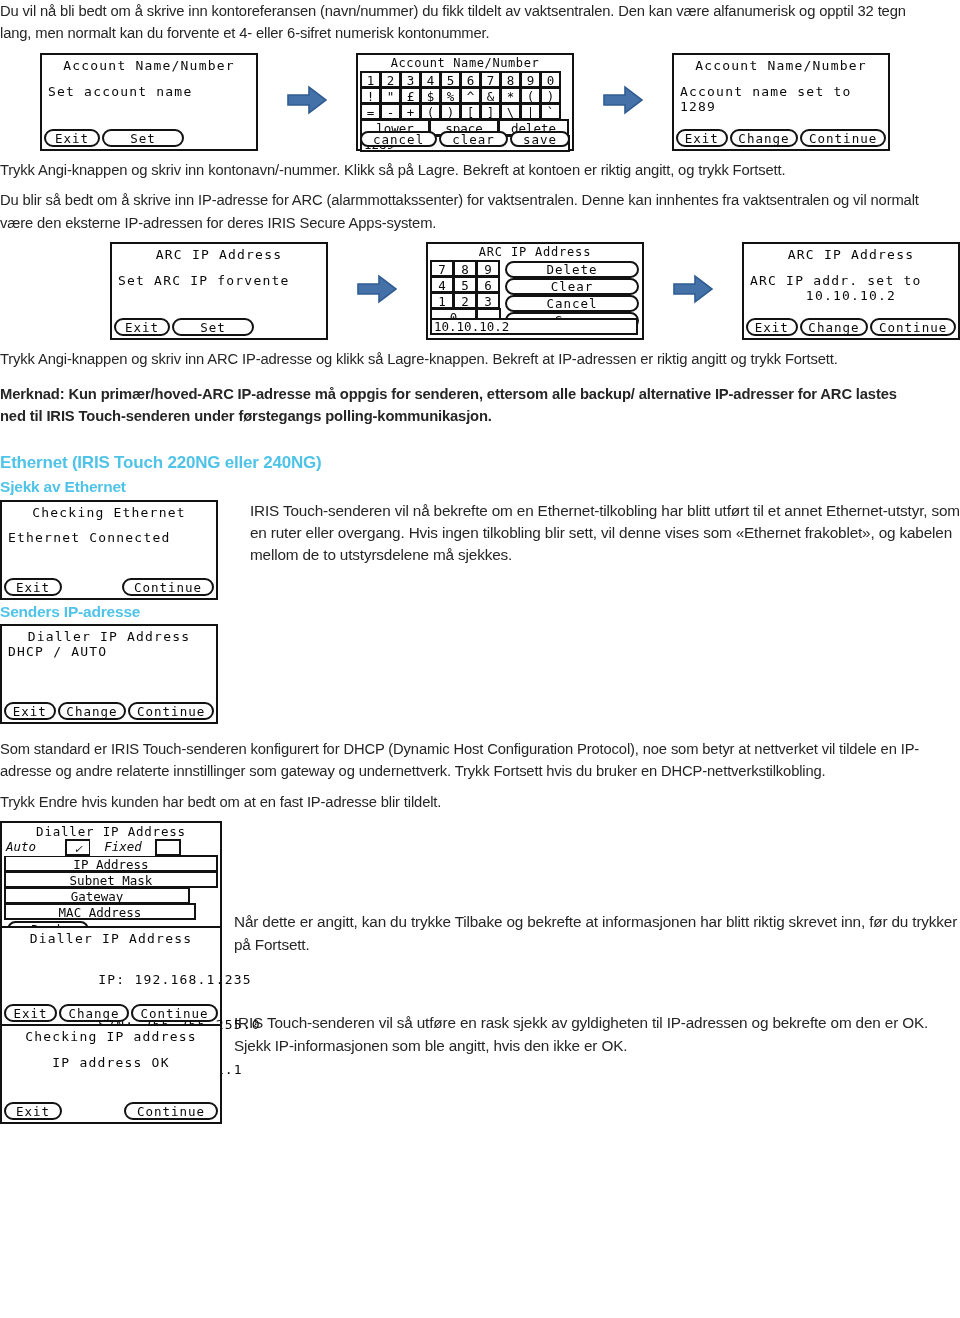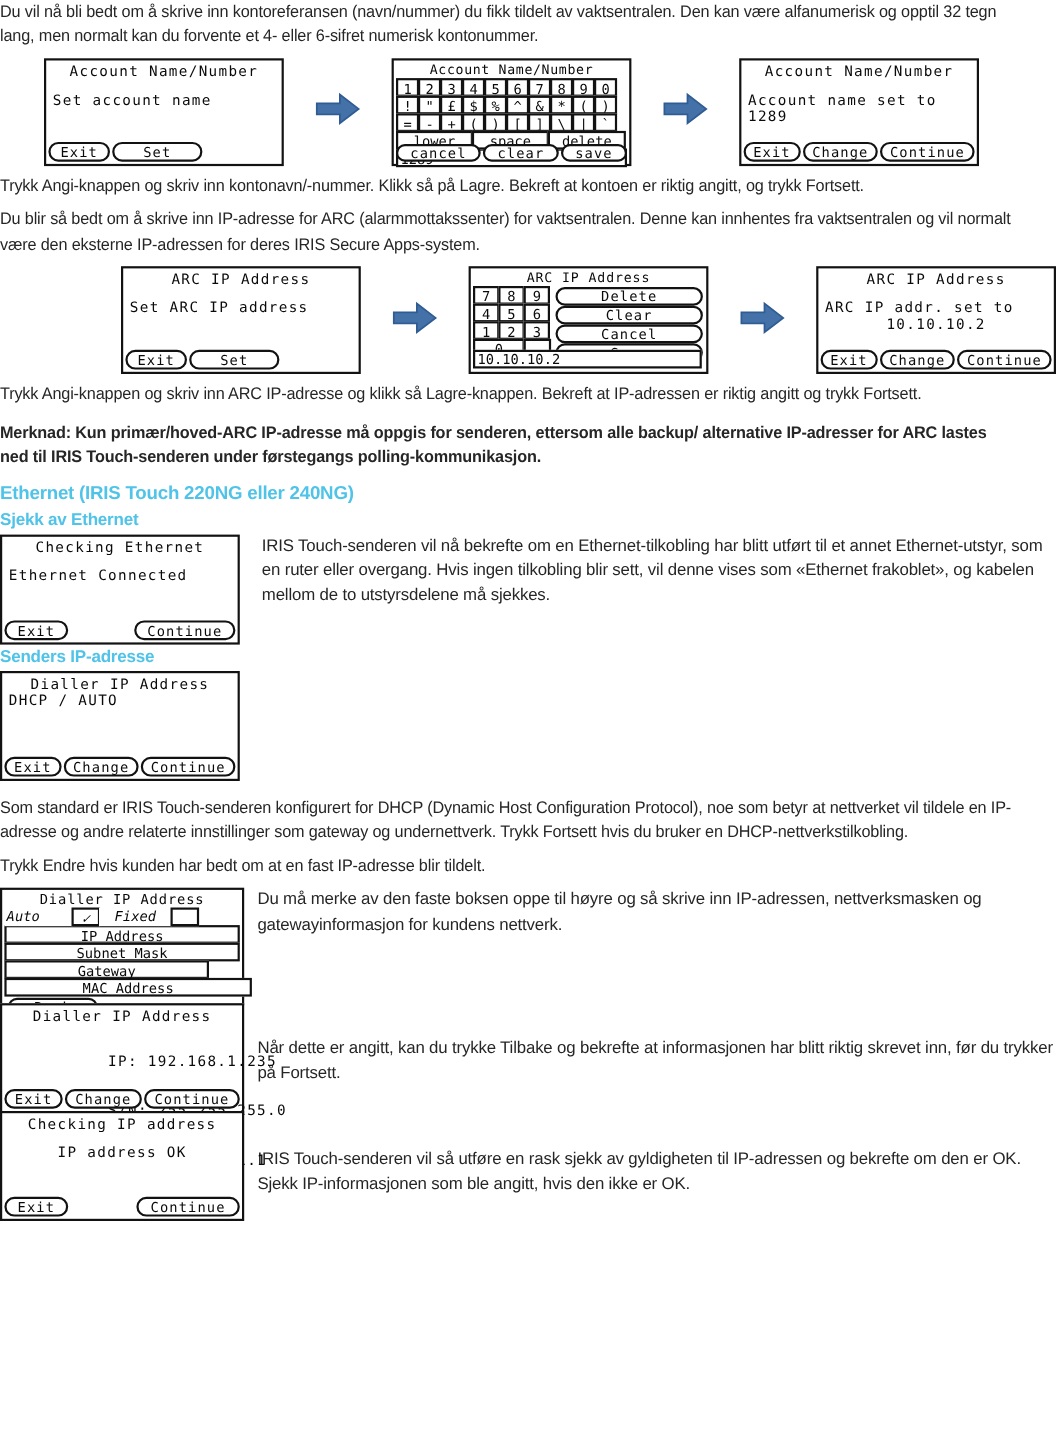--- a/index.html
+++ b/index.html
@@ -228,21 +228,21 @@
   </div>
 
   <p class="body-txt narrow">Trykk Angi-knappen og skriv inn kontonavn/-nummer. Klikk så på Lagre. Bekreft at kontoen er riktig angitt, og trykk Fortsett.</p>
 
   <p class="body-txt narrow">Du blir så bedt om å skrive inn IP-adresse for ARC (alarmmottakssenter) for vaktsentralen. Denne kan innhentes fra vaktsentralen og vil normalt være den eksterne IP-adressen for deres IRIS Secure Apps-system.</p>
 
   <div class="screens-row" style="margin-left:40px;justify-content:flex-end;">
 
     <div class="lcd" style="width:218px;height:98px;padding:4px 6px 0 6px;">
       <div class="lcd-title">ARC IP Address</div>
-      <div class="lcd-line" style="margin-top:11px;">Set ARC IP address</div>
+      <div class="lcd-line" style="margin-top:11px;">Set ARC IP forvente</div>
       <div class="lcd-btnrow">
         <div class="lcd-btn" style="width:56px;">Exit</div>
         <div class="lcd-btn" style="width:82px;">Set</div>
       </div>
     </div>
 
     <div style="margin:0 28px;">
       <svg class="arrow" viewBox="0 0 42 32">
         <polygon points="2,11 23,11 23,3 40,16 23,29 23,21 2,21" fill="#4472A8" stroke="#2F5C93" stroke-width="1.6"></polygon>
       </svg>
@@ -296,35 +296,35 @@
         <div class="lcd-btn grow">Exit</div>
         <div class="lcd-btn grow">Change</div>
         <div class="lcd-btn grow">Continue</div>
       </div>
     </div>
   </div>
 
   <p class="body-txt narrow">Trykk Angi-knappen og skriv inn ARC IP-adresse og klikk så Lagre-knappen. Bekreft at IP-adressen er riktig angitt og trykk Fortsett.</p>
   <p class="body-txt bold narrow" style="margin-top:12px;">Merknad: Kun primær/hoved-ARC IP-adresse må oppgis for senderen, ettersom alle backup/ alternative IP-adresser for ARC lastes ned til IRIS Touch-senderen under førstegangs polling-kommunikasjon.</p>
 
-  <h2 class="h-blue" style="margin-top:10px;">Ethernet (IRIS Touch 220NG eller 240NG)</h2>
+  <h2 class="h-blue" style="margin-top:24px;">Ethernet (IRIS Touch 220NG eller 240NG)</h2>
   <h3 class="h-blue sub" style="margin-bottom:3px;">Sjekk av Ethernet</h3>
 
   <div class="two-col">
     <div class="col-left" style="width:218px;">
       <div class="lcd" style="width:218px;height:100px;padding:4px 6px 0 6px;">
         <div class="lcd-title">Checking Ethernet</div>
         <div class="lcd-line" style="margin-top:11px;">Ethernet Connected</div>
         <div class="lcd-btnrow" style="justify-content:space-between;">
           <div class="lcd-btn" style="width:58px;">Exit</div>
           <div class="lcd-btn" style="width:92px;">Continue</div>
         </div>
       </div>
     </div>
-    <div class="col-right" style="padding-left:20px;">
+    <div class="col-right" style="padding-left:32px;">
       <p class="body-txt">IRIS Touch-senderen vil nå bekrefte om en Ethernet-tilkobling har blitt utført til et annet Ethernet-utstyr, som en ruter eller overgang. Hvis ingen tilkobling blir sett, vil denne vises som «Ethernet frakoblet», og kabelen mellom de to utstyrsdelene må sjekkes.</p>
     </div>
   </div>
 
   <h3 class="h-blue sub" style="margin:2px 0 3px 0;">Senders IP-adresse</h3>
 
   <div class="two-col">
     <div class="col-left" style="width:218px;">
       <div class="lcd" style="width:218px;height:100px;padding:4px 6px 0 6px;">
         <div class="lcd-title">Dialler IP Address</div>
@@ -348,21 +348,21 @@
         <div class="lcd-title" style="font-size:12.5px;letter-spacing:0.8px;">Dialler IP Address</div>
         <div class="kbd-row" style="margin-top:0px;font-style:italic;">
           <div class="kbd-key" style="width:62px;text-align:left;padding-left:2px;border:none;">Auto</div>
           <div class="kbd-key" style="width:26px;">✓</div>
           <div class="kbd-key" style="width:66px;border:none;">Fixed</div>
           <div class="kbd-key" style="width:26px;"></div>
         </div>
         <div class="kbd-key" style="width:214px;display:block;">IP Address</div>
         <div class="kbd-key" style="width:214px;display:block;">Subnet Mask</div>
         <div class="kbd-key" style="width:186px;display:block;">Gateway</div>
-        <div class="kbd-key" style="width:225px;display:block;">MAC Address</div>
+        <div class="kbd-key" style="width:192px;display:block;">MAC Address</div>
         <div class="lcd-btn" style="width:82px;margin-top:1px;margin-left:2px;height:17px;line-height:14px;">Back</div>
       </div>
 
       <div class="lcd" style="width:222px;height:100px;padding:4px 6px 0 6px;margin-top:-2px;">
         <div class="lcd-title">Dialler IP Address</div>
         <div class="lcd-line" style="margin-top:11px;">
           <span>IP:</span><span> </span><span>192.168.1.235</span>
         </div>
         <div class="lcd-line">
           <span>S/N:</span><span> </span><span>255.255.255.0</span>
@@ -381,19 +381,18 @@
         <div class="lcd-title">Checking IP address</div>
         <div class="lcd-line" style="margin-top:11px;text-align:center;">IP address OK</div>
         <div class="lcd-btnrow" style="justify-content:space-between;">
           <div class="lcd-btn" style="width:58px;">Exit</div>
           <div class="lcd-btn" style="width:94px;">Continue</div>
         </div>
       </div>
     </div>
 
     <div class="col-right" style="padding-left:12px;">
-      <p class="body-txt">Du må merke av den faste boksen oppe til høyre og så skrive inn IP-adressen, nettverksmasken og gatewayinformasjon for kundens nettverk.</p>
       <p class="body-txt" style="margin-top:90px;">Når dette er angitt, kan du trykke Tilbake og bekrefte at informasjonen har blitt riktig skrevet inn, før du trykker på Fortsett.</p>
       <p class="body-txt" style="margin-top:56px;">IRIS Touch-senderen vil så utføre en rask sjekk av gyldigheten til IP-adressen og bekrefte om den er OK. Sjekk IP-informasjonen som ble angitt, hvis den ikke er OK.</p>
     </div>
   </div>
 
 </div>
 
 </body></html>

